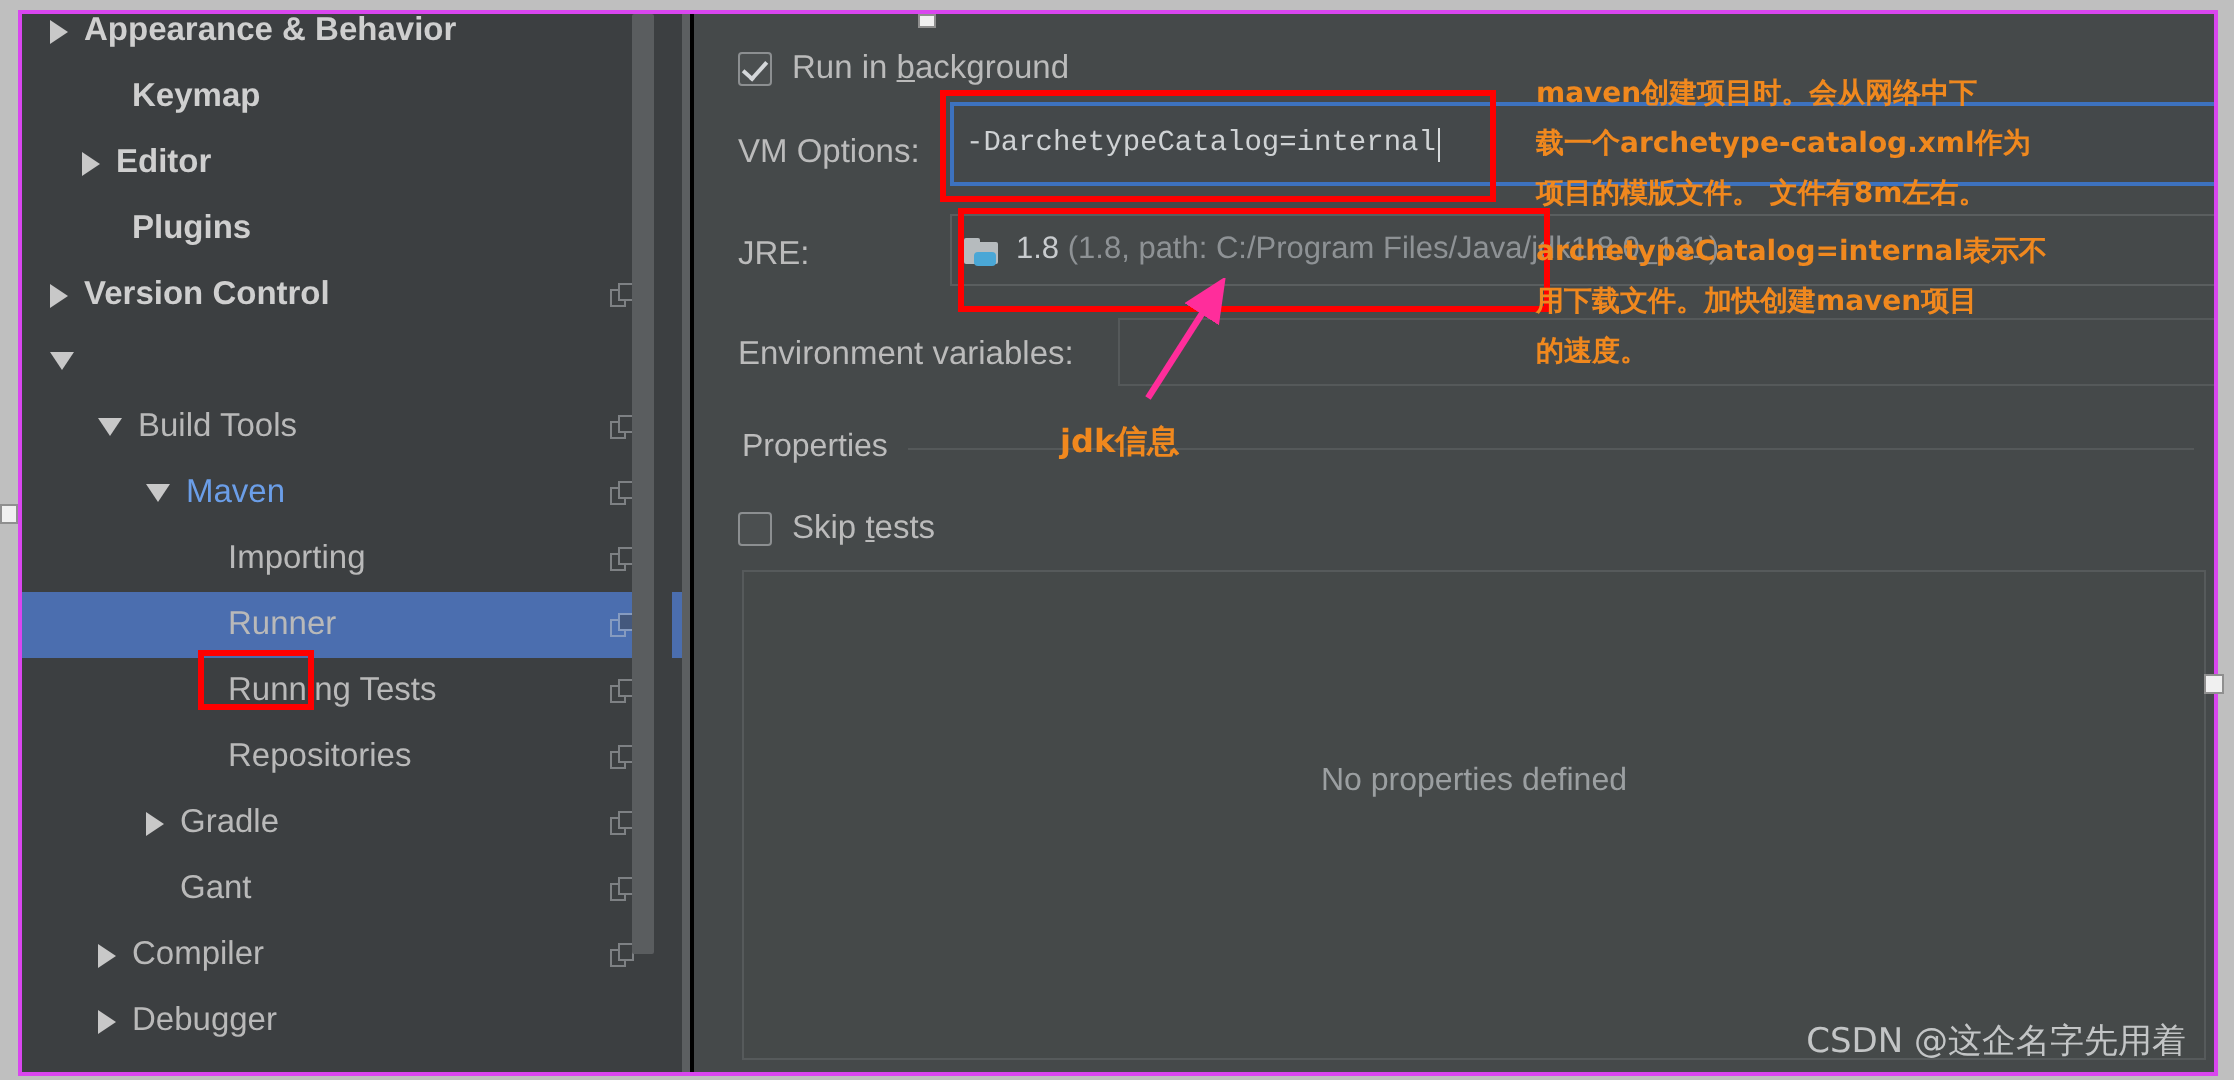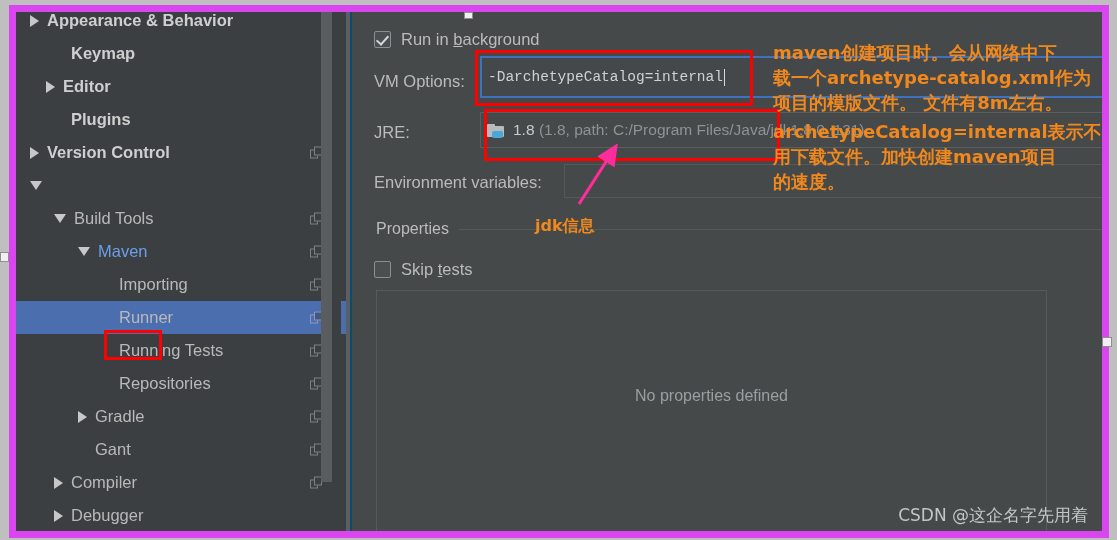--- a/index.html
+++ b/index.html
@@ -13,22 +13,22 @@
     position: relative;
     width: 1117px; height: 540px;
     background: #bfbfbf;
   }
 
   
   .win-frame {
     position: absolute;
     left: 9px; top: 5px;
     width: 1100px; height: 533px;
-    background: #0c4a6e;
-    border: 7px solid #d946ef;
+    background: #000000;
+    border: 2px solid #d946ef;
     overflow: hidden;
   }
   .frame-notch-left {
     position: absolute; left: 0px; top: 252px;
     width: 9px; height: 10px;
     background: #f0f0f0; border: 1px solid #8f8f8f;
   }
   .frame-notch-right {
     position: absolute; left: 1102px; top: 337px;
     width: 10px; height: 10px;
@@ -229,21 +229,21 @@
     color: #bcbcbc; font-size: 16px; white-space: nowrap;
     padding-right: 10px;
   }
   .section .sline {
     flex: 1 1 auto; height: 1px; background: #55595a;
   }
 
   .props-table {
     position: absolute;
     left: 24px; top: 278px;
-    width: 671px; height: 245px;
+    width: 732px; height: 245px;
     border: 1px solid #565a5b;
     background: #454949;
   }
   .props-empty {
     position: absolute;
     left: 0; top: 96px;
     width: 100%;
     text-align: center;
     color: #9b9fa1;
     font-size: 16px;
@@ -254,21 +254,21 @@
     position: absolute;
     border: 3px solid #ff0000;
     pointer-events: none;
   }
 
   
   .anno {
     position: absolute;
     color: #f0881e;
     font-weight: bold;
-    font-size: 18px;
+    font-size: 14px;
     line-height: 25px;
     white-space: pre;
     font-family: "DejaVu Sans", "Liberation Sans", sans-serif;
   }
   .anno-small {
     position: absolute;
     color: #f0881e;
     font-weight: bold;
     font-size: 16px;
     white-space: nowrap;

